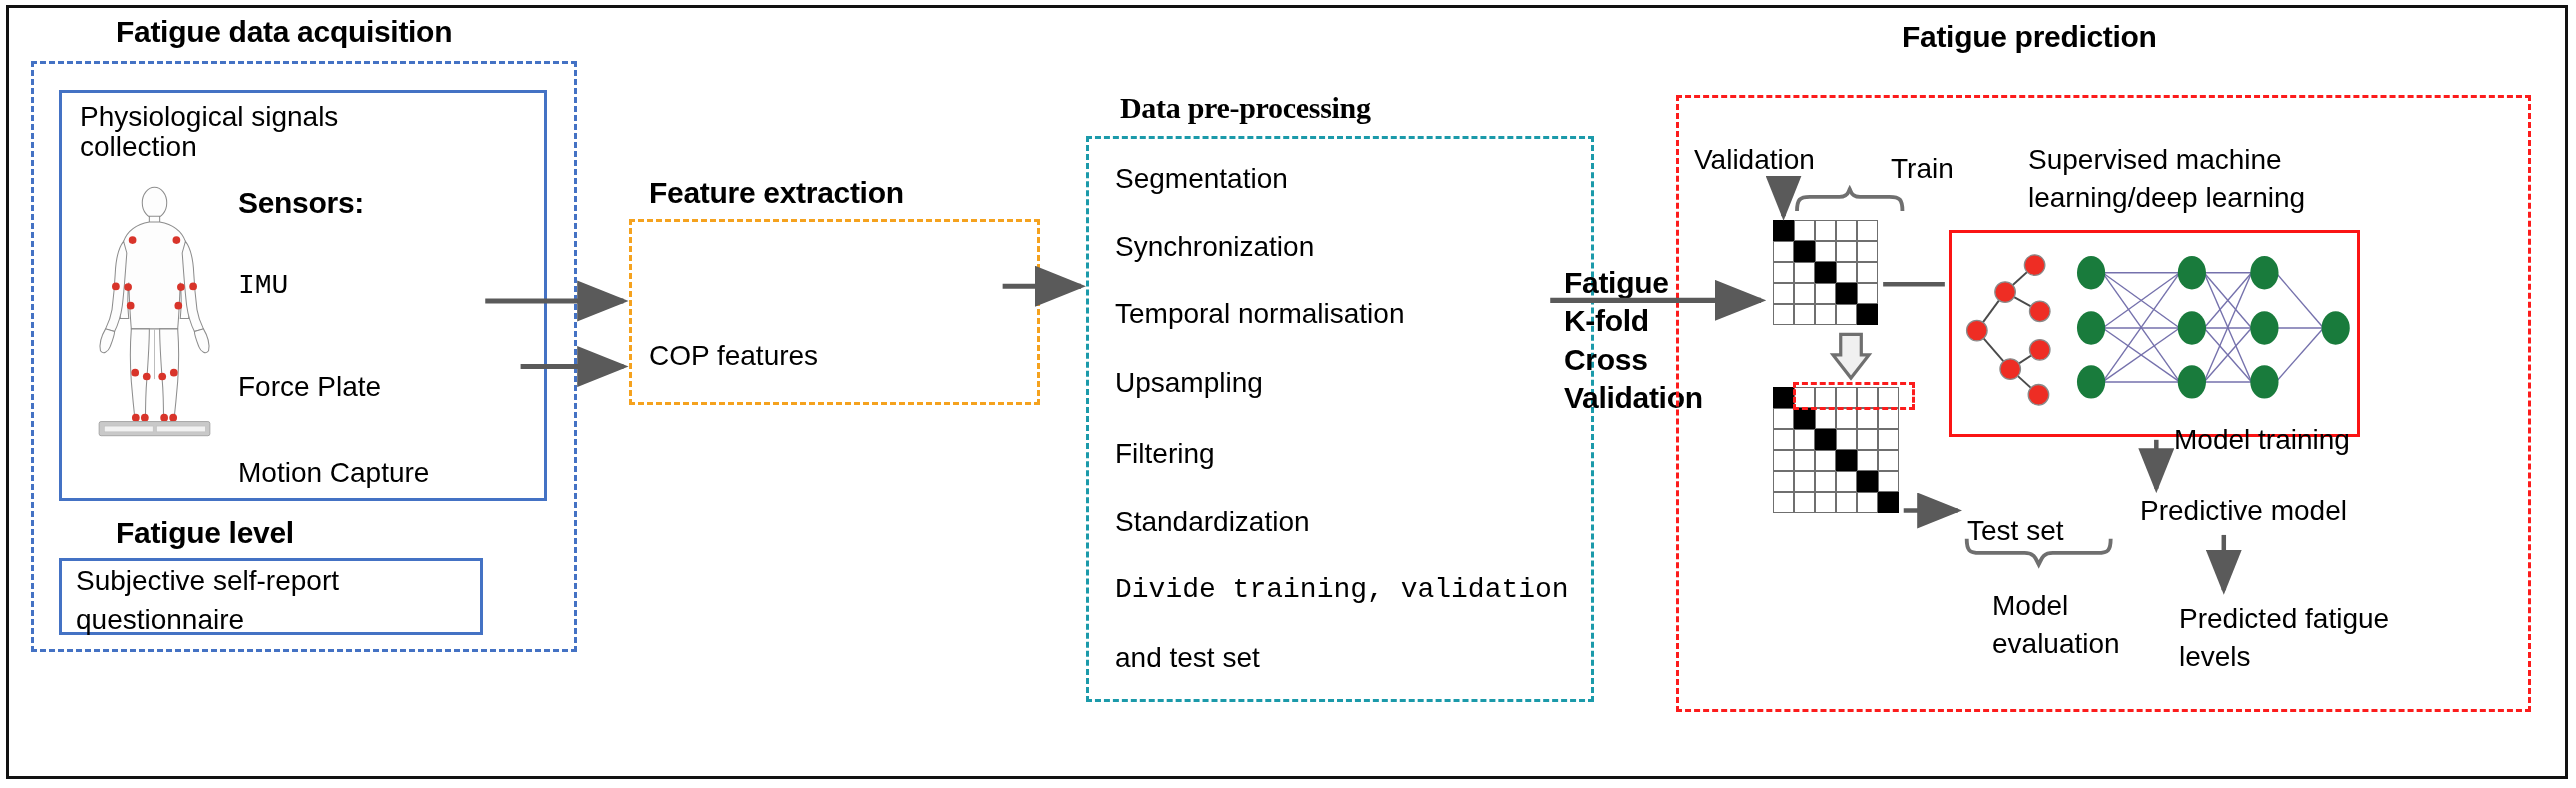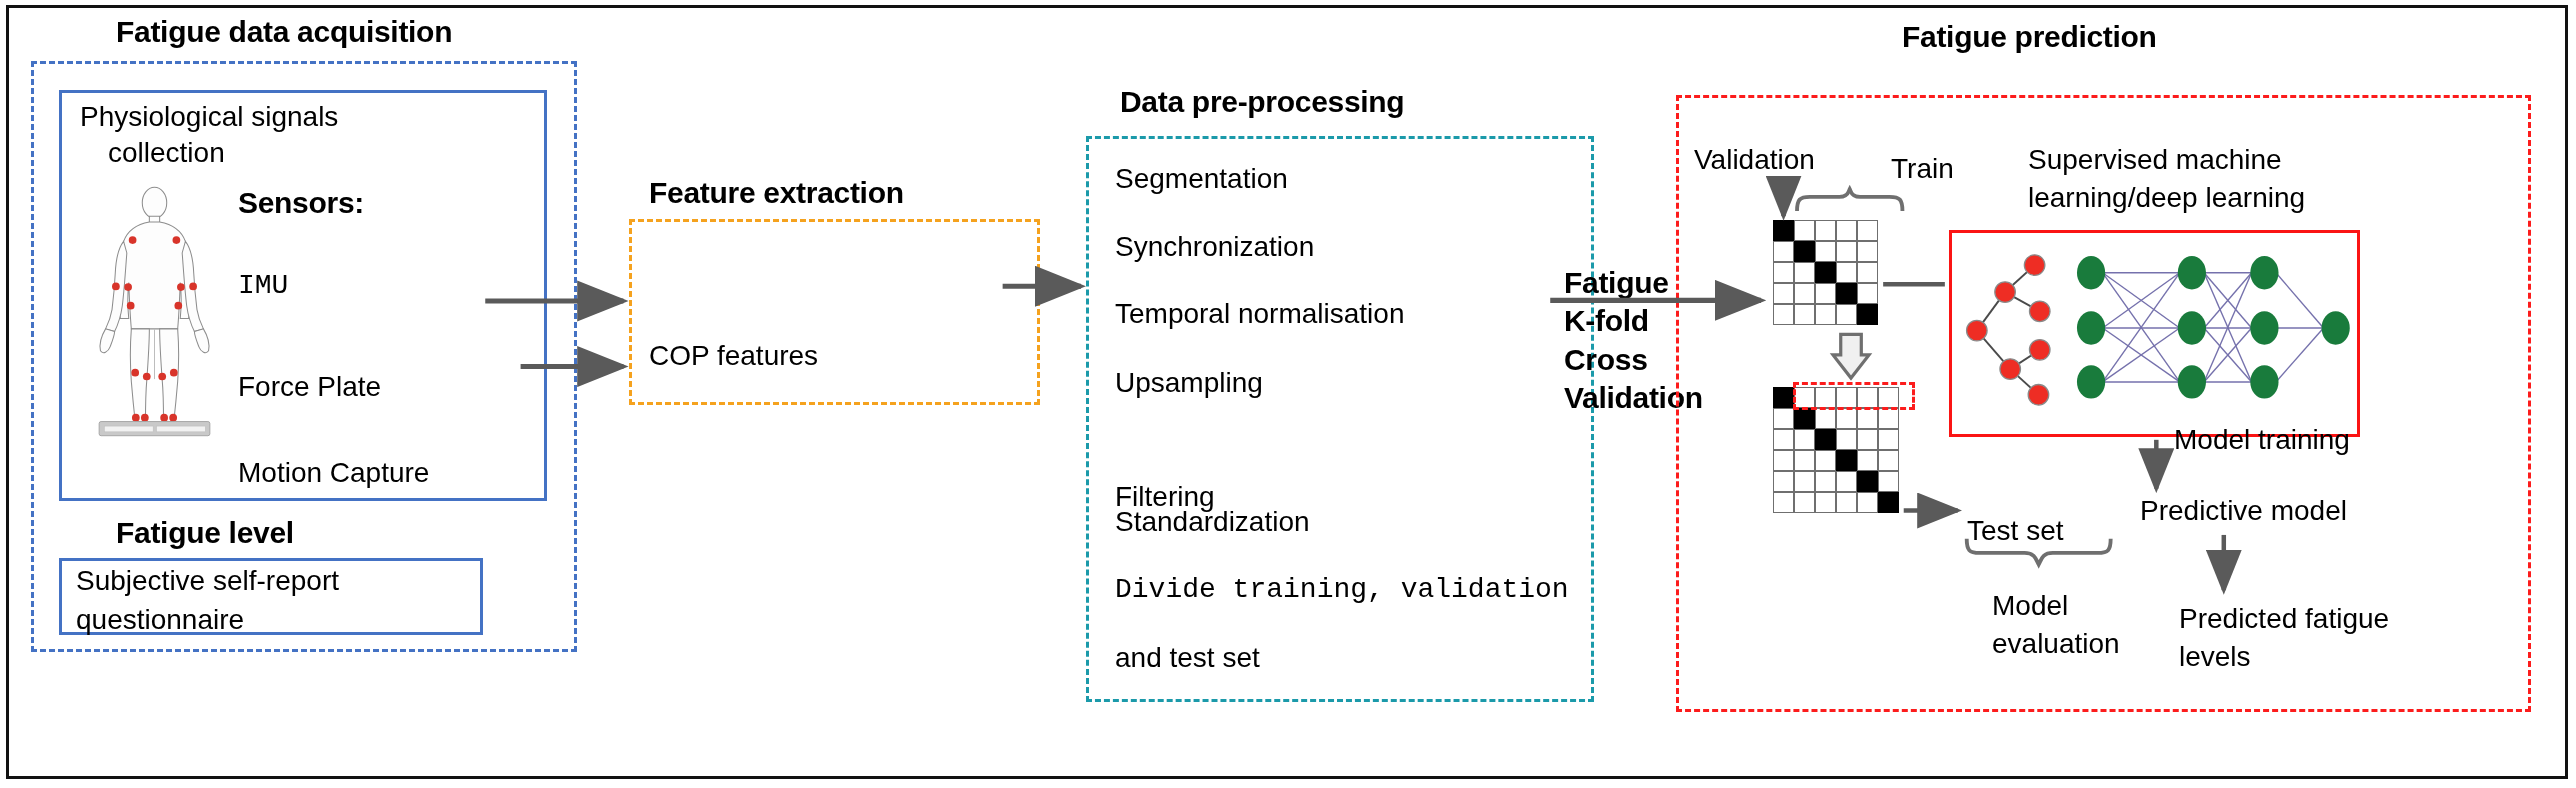--- a/index.html
+++ b/index.html
@@ -43,21 +43,21 @@
 
   <div class="outer-frame"></div>
 
   <div class="txt group-title" style="left:116px;top:14px;">Fatigue data acquisition</div>
 
   <div class="abs dash-blue" style="left:31px;top:61px;width:546px;height:591px;"></div>
 
   <div class="abs solid-blue" style="left:59px;top:90px;width:488px;height:411px;"></div>
 
   <div class="txt body-txt" style="left:80px;top:100px;">Physiological signals</div>
-  <div class="txt body-txt" style="left:80px;top:136px;margin-left:28px;">collection</div>
+  <div class="txt body-txt" style="left:80px;top:130px;">collection</div>
 
   <div class="abs" style="left:90px;top:186px;width:129px;height:251px;">
     <svg width="129" height="251" viewBox="0 0 200 390">
       <g fill="#fdfdfd" stroke="#8d8d8d" stroke-width="1.6">
 
         <ellipse cx="100" cy="26" rx="19" ry="24"></ellipse>
 
         <path d="M92 47 L92 58 L108 58 L108 47 Z"></path>
 
         <path d="M92 56 C70 60 58 70 52 86 C46 104 44 126 43 150
@@ -123,29 +123,29 @@
   <div class="abs solid-blue" style="left:59px;top:558px;width:424px;height:77px;"></div>
   <div class="txt body-txt" style="left:76px;top:564px;">Subjective self-report</div>
   <div class="txt body-txt" style="left:76px;top:603px;text-align:center;">questionnaire</div>
 
   <div class="txt group-title" style="left:649px;top:175px;">Feature extraction</div>
 
   <div class="abs dash-orange" style="left:629px;top:219px;width:411px;height:186px;"></div>
 
   <div class="txt body-txt" style="left:649px;top:339px;">COP features</div>
 
-  <div class="txt group-title" style="left:1120px;top:84px;">Data pre-processing</div>
+  <div class="txt group-title" style="left:1120px;top:90px;font-family:Liberation Serif, serif;">Data pre-processing</div>
 
   <div class="abs dash-teal" style="left:1086px;top:136px;width:508px;height:566px;"></div>
 
   <div class="txt body-txt" style="left:1115px;top:162px;">Segmentation</div>
   <div class="txt body-txt" style="left:1115px;top:230px;">Synchronization</div>
   <div class="txt body-txt" style="left:1115px;top:297px;">Temporal normalisation</div>
   <div class="txt body-txt" style="left:1115px;top:366px;">Upsampling</div>
-  <div class="txt body-txt" style="left:1115px;top:437px;margin-top:43px;">Filtering</div>
+  <div class="txt body-txt" style="left:1115px;top:437px;">Filtering</div>
   <div class="txt body-txt" style="left:1115px;top:505px;">Standardization</div>
   <div class="txt body-txt" style="left:1115px;top:573px;font-family:Liberation Mono, monospace;">Divide training, validation</div>
   <div class="txt body-txt" style="left:1115px;top:641px;">and test set</div>
 
   <div class="txt group-title" style="left:1564px;top:265px;">Fatigue</div>
   <div class="txt group-title" style="left:1564px;top:303px;">K-fold</div>
   <div class="txt group-title" style="left:1564px;top:342px;">Cross</div>
   <div class="txt group-title" style="left:1564px;top:380px;">Validation</div>
 
   <div class="txt group-title" style="left:1902px;top:19px;">Fatigue prediction</div>

